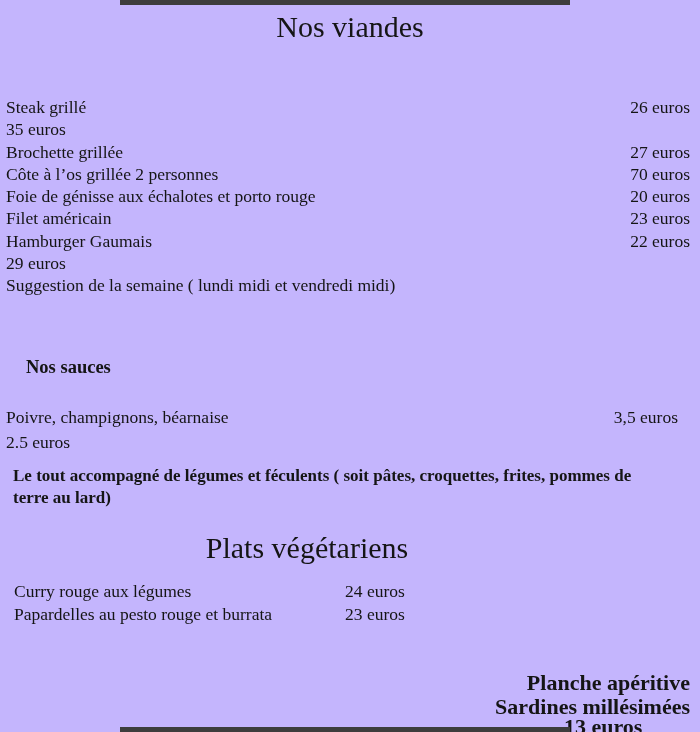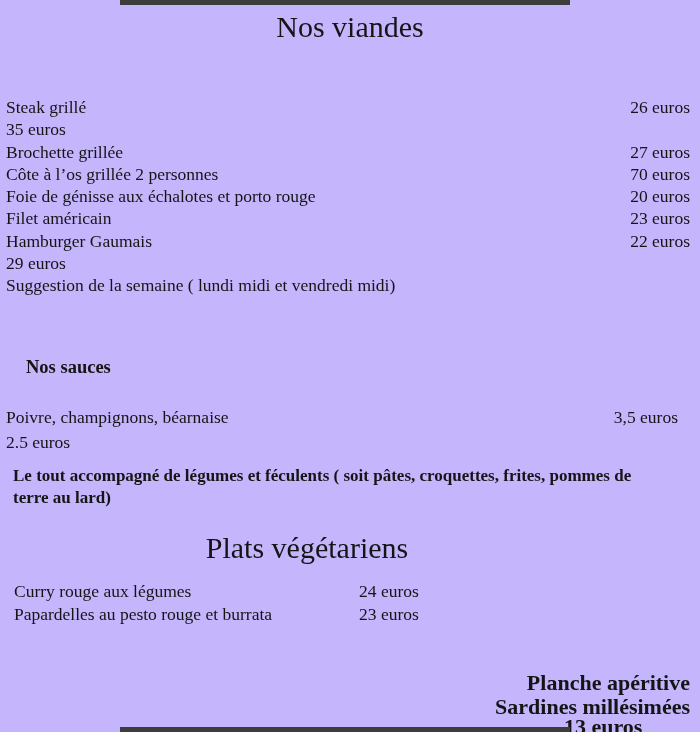--- a/index.html
+++ b/index.html
@@ -28,21 +28,21 @@
   .note{
     position:absolute;top:457px;left:5px;right:8px;margin:8px;
     font-size:17px;font-weight:bold;line-height:22.3px;
   }
   .veg-heading{
     position:absolute;top:521px;left:100px;width:396px;margin:9px;
     font-size:30px;font-weight:normal;text-align:center;line-height:36px;
   }
   .veg{top:580px;left:14px;right:10px;}
   .veg .row{position:relative;line-height:23.2px;font-size:17.5px;justify-content:flex-start;}
-  .veg .price{position:absolute;left:345px;}
+  .veg .price{position:absolute;left:331px;}
   .starters{top:671px;}
   .starters .row{position:relative;line-height:24px;font-size:22px;font-weight:bold;justify-content:flex-end;}
   .starters .price{position:absolute;left:558px;margin-top:44px;}
 </style>
 </head>
 <body>
 
 <div class="page">
 
   <div class="bar top"></div>

